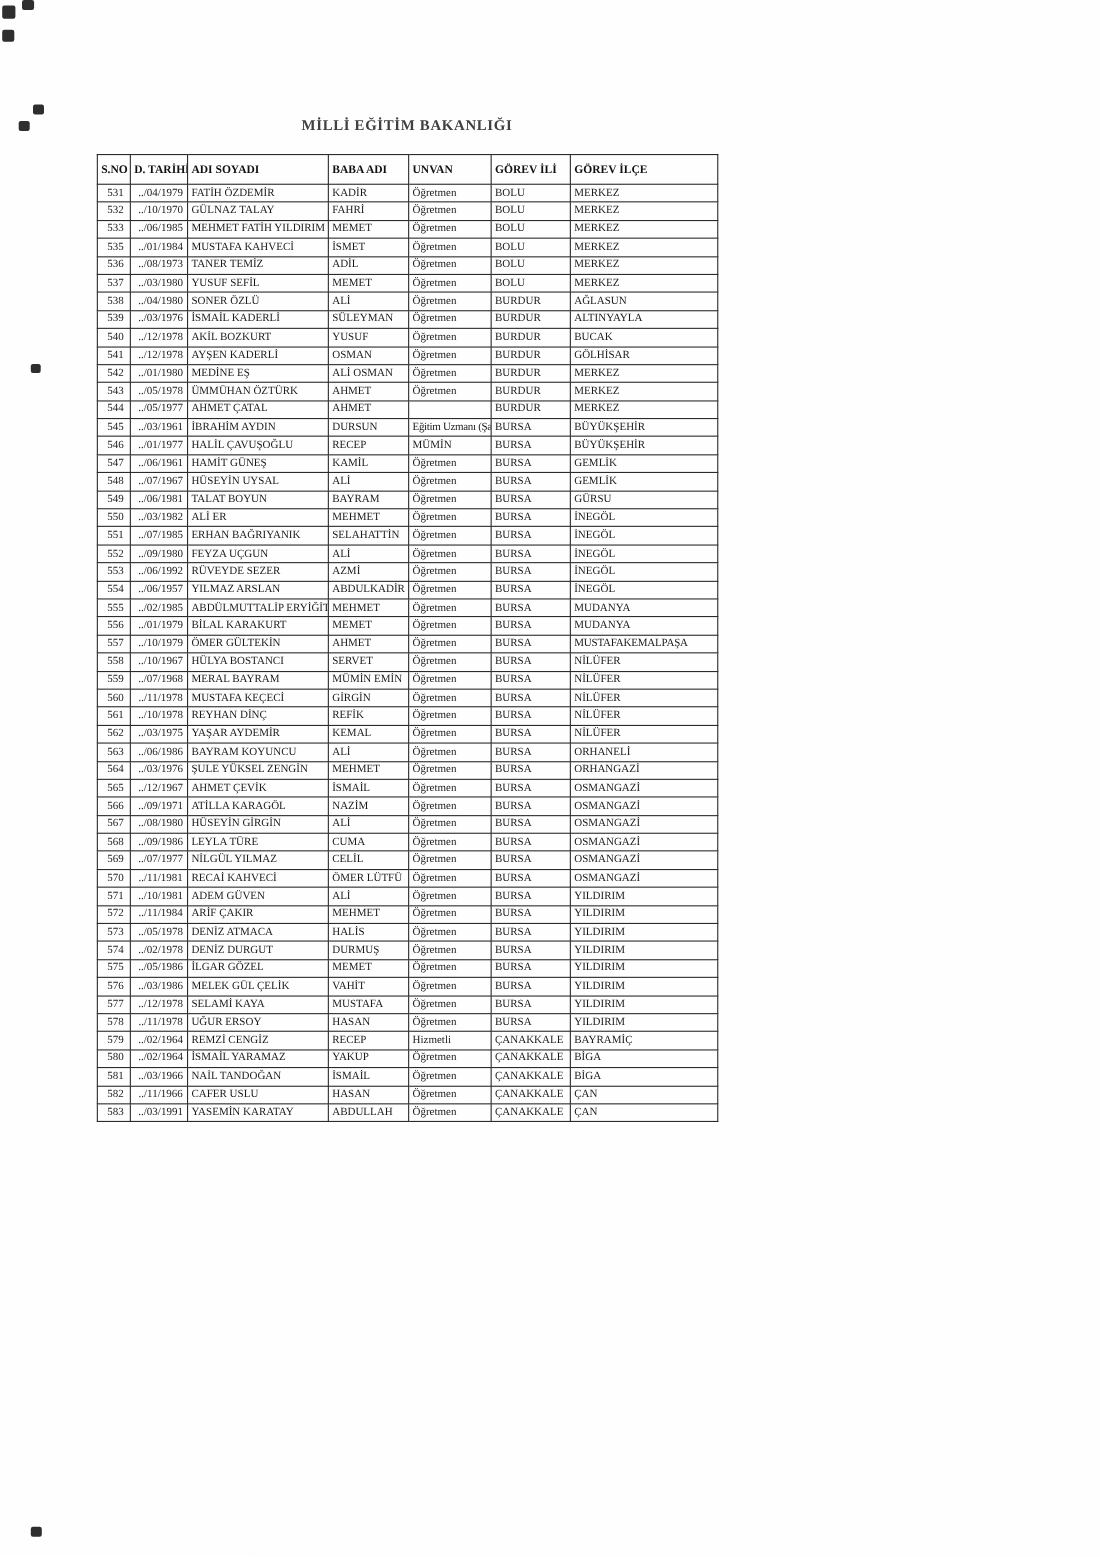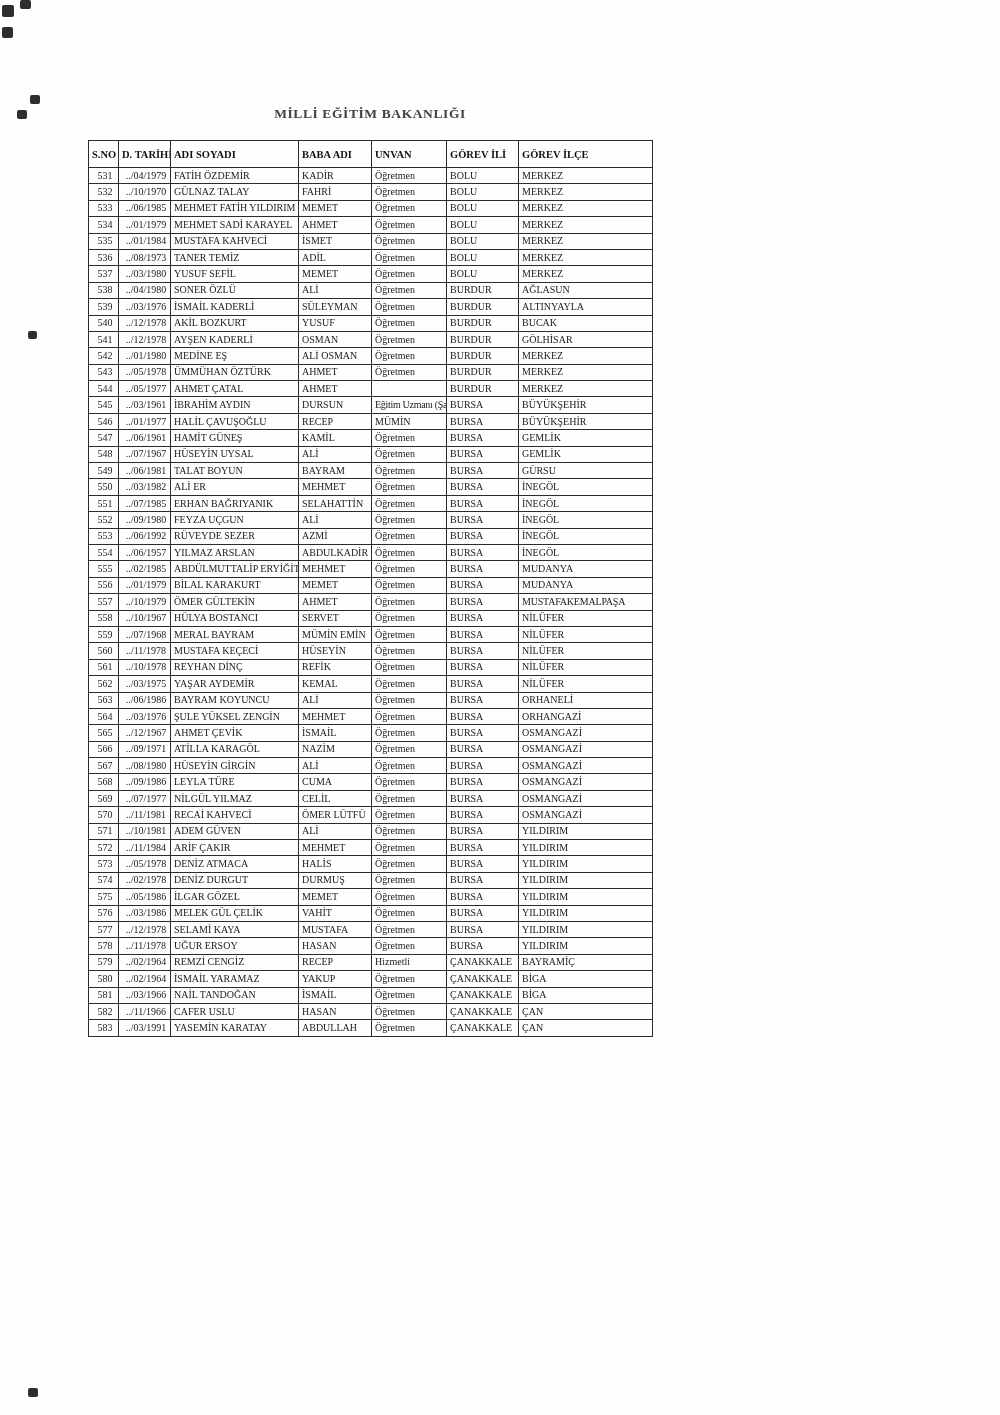--- a/index.html
+++ b/index.html
@@ -133,29 +133,20 @@
         <tr>
           <td class="c0">533</td>
           <td class="c1">../06/1985</td>
           <td class="c2">MEHMET FATİH YILDIRIM</td>
           <td class="c3">MEMET</td>
           <td class="c4">Öğretmen</td>
           <td class="c5">BOLU</td>
           <td class="c6">MERKEZ</td>
         </tr>
         <tr>
-          <td class="c0">534</td>
-          <td class="c1">../01/1979</td>
-          <td class="c2">MEHMET SADİ KARAYEL</td>
-          <td class="c3">AHMET</td>
-          <td class="c4">Öğretmen</td>
-          <td class="c5">BOLU</td>
-          <td class="c6">MERKEZ</td>
-        </tr>
-        <tr>
           <td class="c0">535</td>
           <td class="c1">../01/1984</td>
           <td class="c2">MUSTAFA KAHVECİ</td>
           <td class="c3">İSMET</td>
           <td class="c4">Öğretmen</td>
           <td class="c5">BOLU</td>
           <td class="c6">MERKEZ</td>
         </tr>
         <tr>
           <td class="c0">536</td>
@@ -370,21 +361,21 @@
           <td class="c2">MERAL BAYRAM</td>
           <td class="c3">MÜMİN EMİN</td>
           <td class="c4">Öğretmen</td>
           <td class="c5">BURSA</td>
           <td class="c6">NİLÜFER</td>
         </tr>
         <tr>
           <td class="c0">560</td>
           <td class="c1">../11/1978</td>
           <td class="c2">MUSTAFA KEÇECİ</td>
-          <td class="c3">HÜSEYİN</td>
+          <td class="c3">GİRGİN</td>
           <td class="c4">Öğretmen</td>
           <td class="c5">BURSA</td>
           <td class="c6">NİLÜFER</td>
         </tr>
         <tr>
           <td class="c0">561</td>
           <td class="c1">../10/1978</td>
           <td class="c2">REYHAN DİNÇ</td>
           <td class="c3">REFİK</td>
           <td class="c4">Öğretmen</td>

